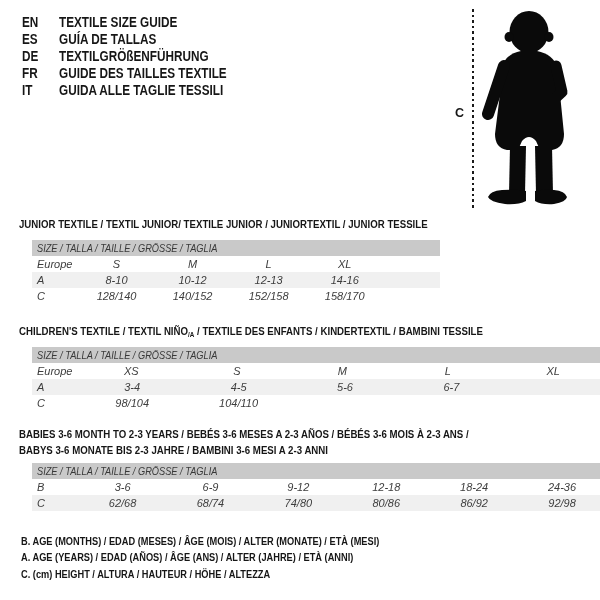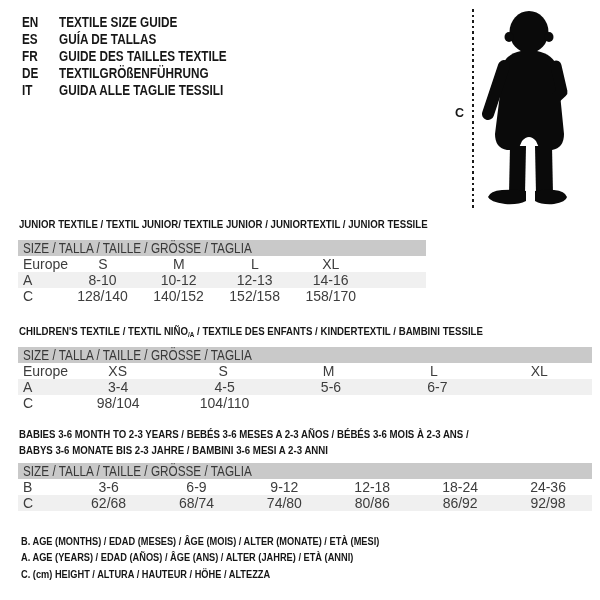--- a/index.html
+++ b/index.html
@@ -14,21 +14,21 @@
   .lang-row{display:flex;height:17.2px;align-items:center;font-weight:bold;font-size:14px;color:#161616;}
   .lang-code{width:37px;flex:0 0 37px;}
   
   #height-line{position:absolute;left:472px;top:9px;width:2px;height:201px;
     background:repeating-linear-gradient(to bottom,#1a1a1a 0 2.6px,transparent 2.6px 5.6px);}
   #figure-label{position:absolute;left:455px;top:106px;font-weight:bold;font-size:12.5px;color:#161616;}
   #baby-svg{position:absolute;left:478px;top:4px;}
   
   .section-title{position:absolute;left:19px;font-weight:bold;font-size:11.5px;line-height:16px;color:#161616;white-space:nowrap;}
   .sub{font-size:7.5px;position:relative;top:2px;}
-  .size-table{position:absolute;left:18px;font-size:14px;color:#3d3d3d;}
+  .size-table{position:absolute;left:32px;font-size:11px;color:#3d3d3d;font-style:italic;}
   .size-header-bar{background:var(--hdr-bg,#c9c9c9);height:16px;line-height:16px;color:#383838;padding-left:5px;}
   .trow{display:flex;height:16px;line-height:16.5px;}
   .trow.shaded{background:var(--row-bg,#f0f0f0);}
   .lblcell{padding-left:5px;text-align:left;}
   .vcell{text-align:center;}
   
   #notes{position:absolute;left:21px;top:535px;}
   .note-line{height:16.3px;font-weight:bold;font-size:11px;color:#161616;}
 </style>
 </head>
@@ -37,26 +37,26 @@
 <div id="lang-block">
     <div class="lang-row">
       <span class="lang-code cond">EN</span>
       <span class="cond">TEXTILE SIZE GUIDE</span>
     </div>
     <div class="lang-row">
       <span class="lang-code cond">ES</span>
       <span class="cond">GUÍA DE TALLAS</span>
     </div>
     <div class="lang-row">
+      <span class="lang-code cond">DE</span>
+      <span class="cond">TEXTILGRÖßENFÜHRUNG</span>
+    </div>
+    <div class="lang-row">
       <span class="lang-code cond">FR</span>
       <span class="cond">GUIDE DES TAILLES TEXTILE</span>
-    </div>
-    <div class="lang-row">
-      <span class="lang-code cond">DE</span>
-      <span class="cond">TEXTILGRÖßENFÜHRUNG</span>
     </div>
     <div class="lang-row">
       <span class="lang-code cond">IT</span>
       <span class="cond">GUIDA ALLE TAGLIE TESSILI</span>
     </div>
   </div>
 
 <div id="height-line"></div>
 <div id="figure-label">C</div>
 <svg id="baby-svg" width="92" height="205" viewBox="0 0 92 205" aria-hidden="true">

